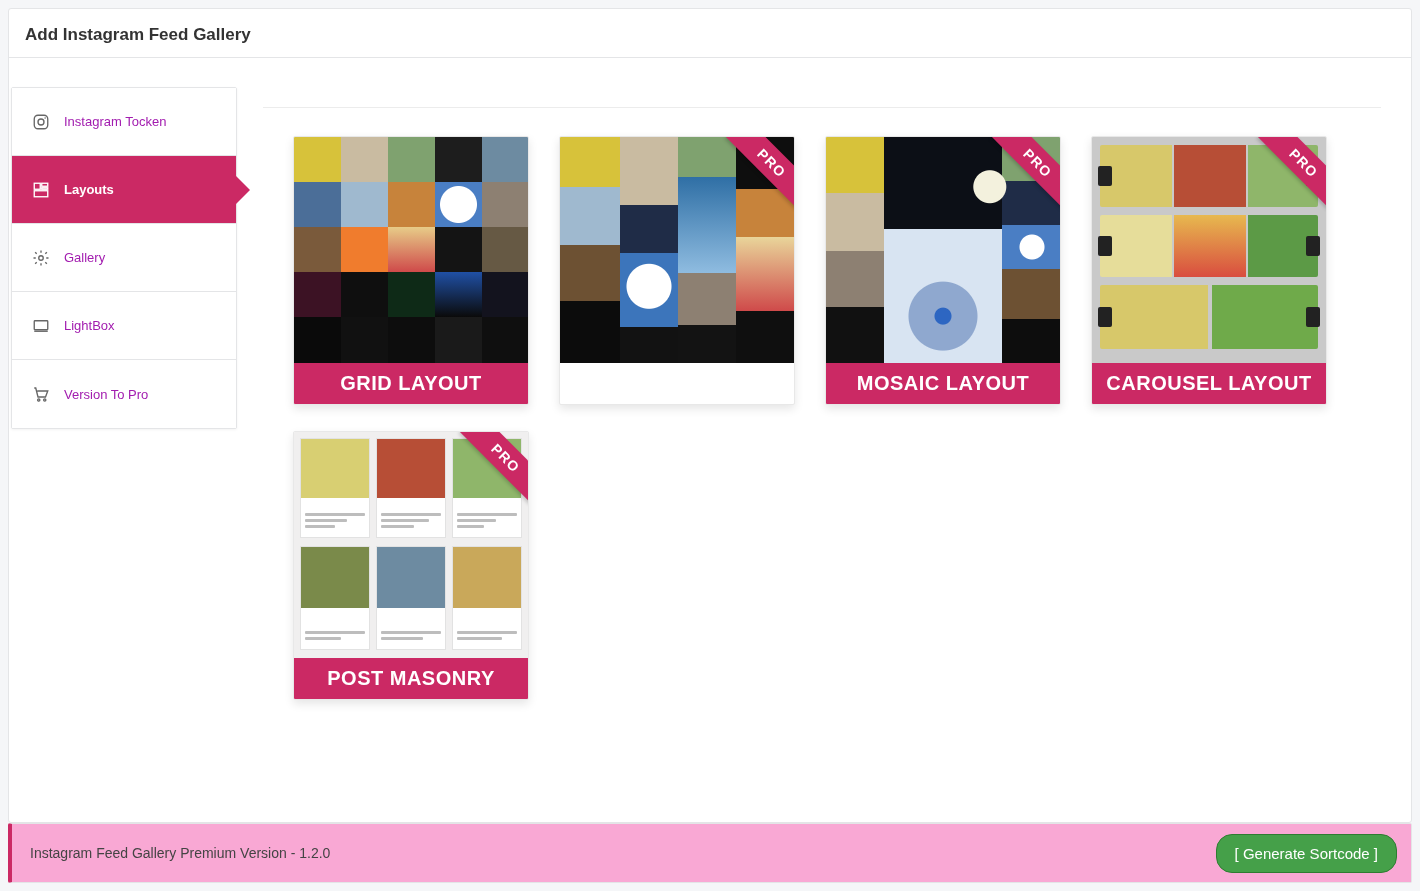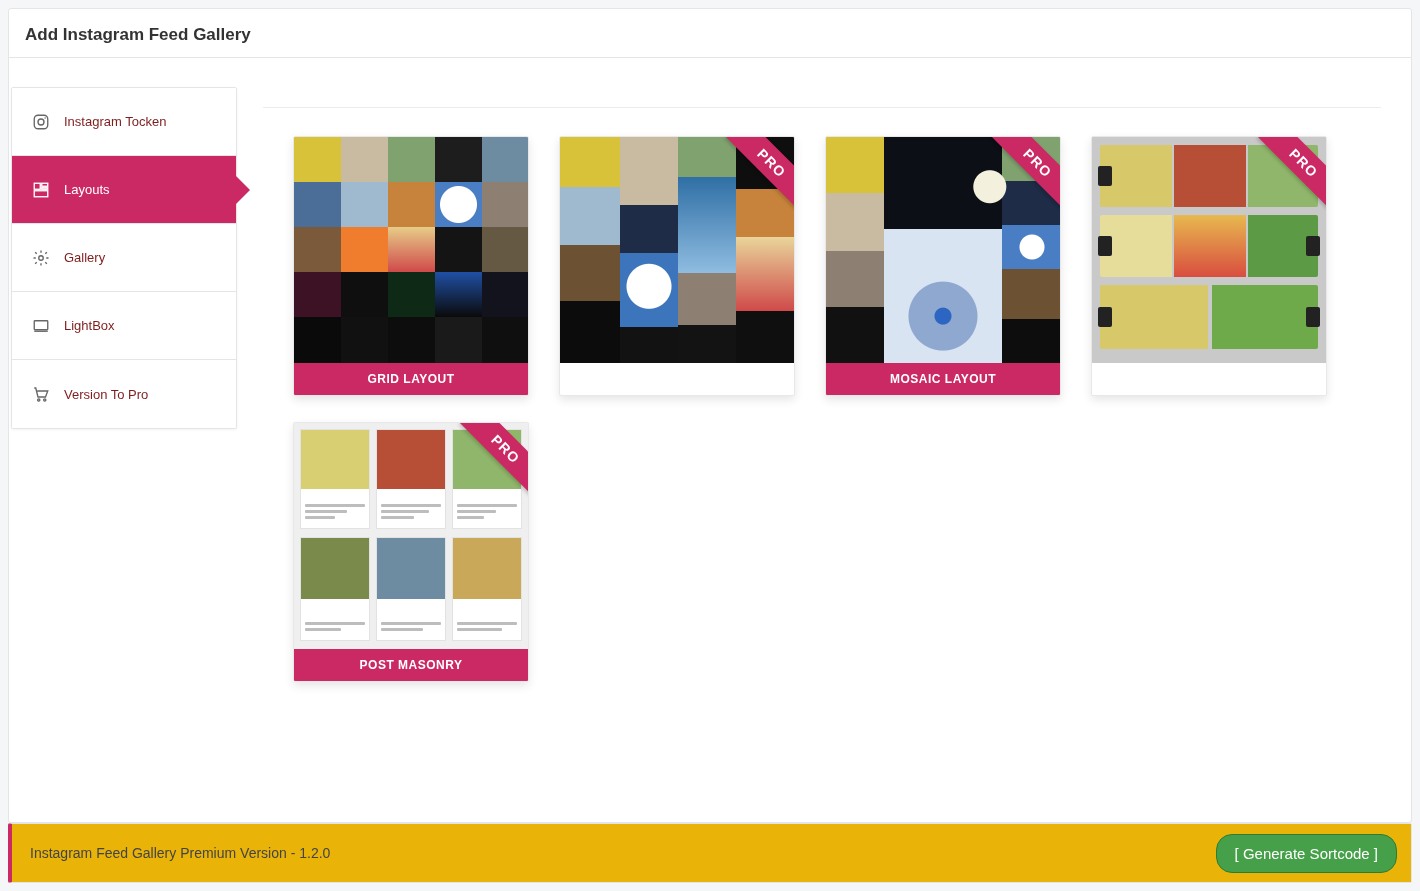--- a/index.html
+++ b/index.html
@@ -45,26 +45,26 @@
     background:#fff;
     border:1px solid var(--border);
     box-shadow:0 1px 3px rgba(0,0,0,.05);
     border-radius:2px; align-self:flex-start;
   }
   .side-item{
     position:relative;
     display:flex; align-items:center; gap:14px;
     height:68px; padding:0 20px;
     border-bottom:1px solid var(--border);
-    color:#7f1d1d; cursor:pointer; background:#fff;
+    color:#a21caf; cursor:pointer; background:#fff;
     font-size:13px;
   }
   .side-item:last-child{border-bottom:none;}
   .side-item.active{
-    background:var(--accent); color:#fff; font-weight:400;
+    background:var(--accent); color:#fff; font-weight:700;
   }
   .side-item.active::after{
     content:""; position:absolute; right:-14px; top:50%; transform:translateY(-50%);
     width:0;height:0;border-top:14px solid transparent;border-bottom:14px solid transparent;
     border-left:14px solid var(--accent);
   }
   .side-icon{width:18px;height:18px;display:inline-flex;align-items:center;justify-content:center;color:#666}
   .side-item.active .side-icon{color:#fff}
   .side-icon svg{width:18px;height:18px;fill:none;stroke:currentColor;stroke-width:1.8}
   .content{
@@ -81,33 +81,33 @@
   .layout-card{
     width:236px; background:#fff; border:1px solid #e8e8e8;
     box-shadow:0 4px 10px rgba(0,0,0,.10);
     position:relative; cursor:pointer; border-radius:2px; overflow:hidden;
   }
   .layout-card .thumb{
     width:100%; height:226px; display:block; position:relative; overflow:hidden;
   }
   .layout-card .caption{
     background:var(--accent); color:#fff; font-weight:800;
-    letter-spacing:.5px; text-align:center; padding:9px 4px; font-size:12px;
+    letter-spacing:.5px; text-align:center; padding:9px 4px; font-size:20px;
   }
   .pro-ribbon{
     position:absolute; top:12px; right:-28px;
     transform:rotate(45deg);
     background:var(--accent); color:#fff; font-weight:800; letter-spacing:1px;
     font-size:14px; padding:6px 34px; box-shadow:0 2px 4px rgba(0,0,0,.2);
     pointer-events:none;
   }
   .footer-bar{
     margin:0 8px 8px 8px; height:60px;
     border:1px solid var(--border); border-left:4px solid var(--accent);
-    background:#eab308; display:flex; align-items:center; justify-content:space-between;
+    background:#f9a8d4; display:flex; align-items:center; justify-content:space-between;
     padding:0 14px 0 18px; border-radius:2px;
   }
   .footer-text{font-size:14px; color:#444}
   .gen-btn{
     background:var(--green); color:#fff; border:1px solid var(--green-border);
     border-radius:16px; padding:10px 18px; font-size:15px; cursor:pointer;
   }
 
   
   .tiles{width:100%;height:100%;position:relative;}
@@ -287,20 +287,21 @@
                 linear-gradient(#8fb66a,#8fb66a) 148px 0/72px 100% no-repeat;"></div>
               <div class="carousel-row" style="top:78px;background:
                 linear-gradient(#e6dd9a,#e6dd9a) 0 0/72px 100% no-repeat,
                 linear-gradient(#e7b94f,#d94d3f) 74px 0/72px 100% no-repeat,
                 linear-gradient(#5c9a46,#5c9a46) 148px 0/72px 100% no-repeat;"></div>
               <div class="carousel-row" style="top:148px;height:64px;background:
                 linear-gradient(#d7c86a,#d7c86a) 0 0/108px 100% no-repeat,
                 linear-gradient(#6faa4a,#6faa4a) 112px 0/108px 100% no-repeat;"></div>
             </div>
             <div class="pro-ribbon">PRO</div>
+            <div class="caption">CAROUSEL LAYOUT</div>
           </div>
 
           <div class="layout-card">
             <div class="thumb post-thumb">
               <div class="post-cell" style="left:6px;top:6px;width:70px;height:100px">
                 <span class="post-img" style="background:#d8cf72;width:100%"></span>
                 <div class="post-lines" style="bottom:6px">
                     <span></span>
                     <span style="width:70%"></span>
                     <span style="width:50%"></span>

